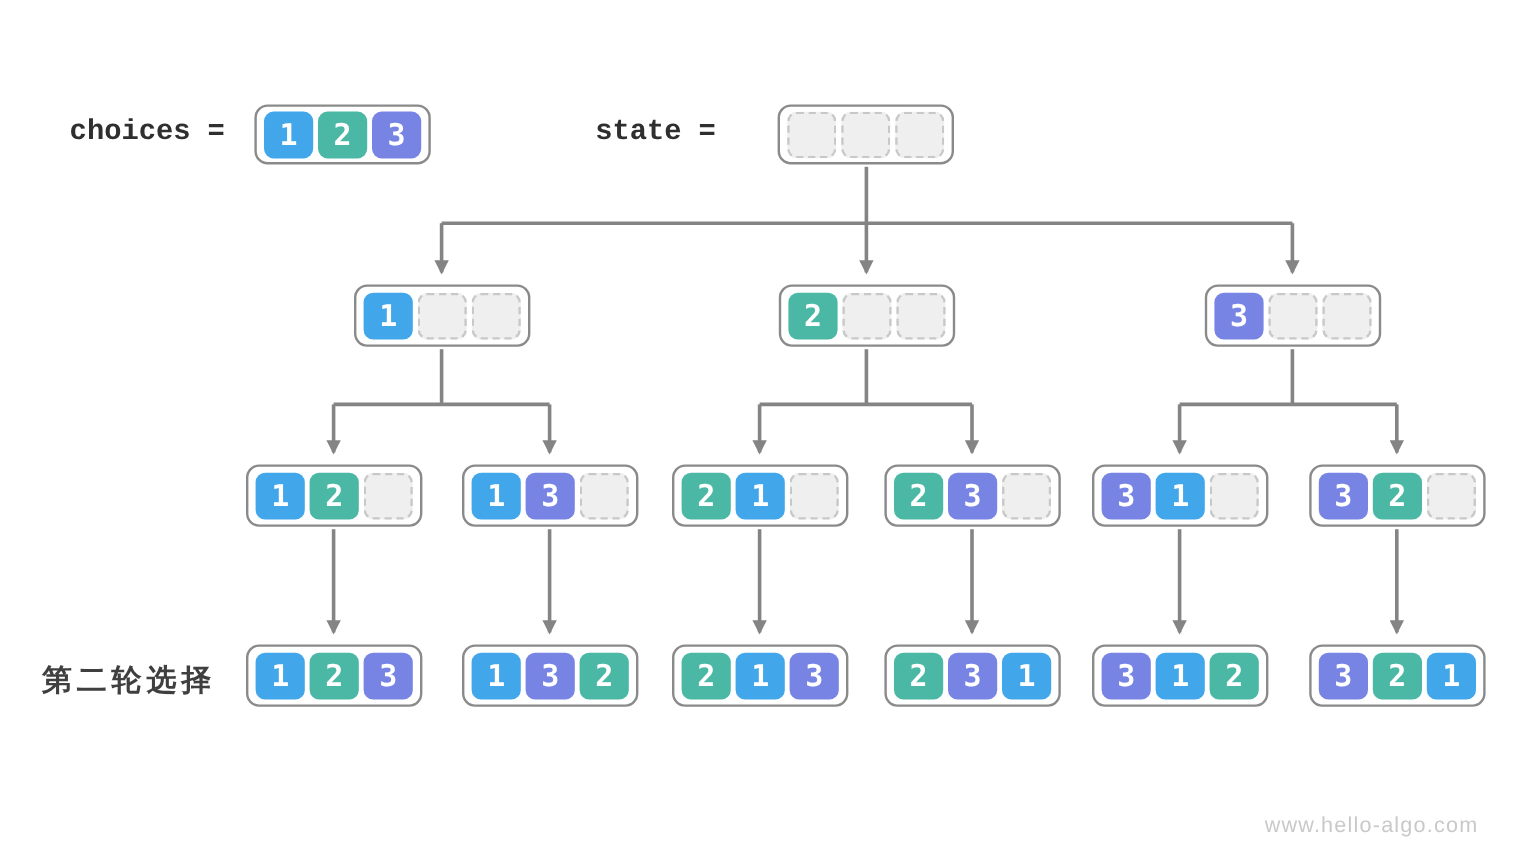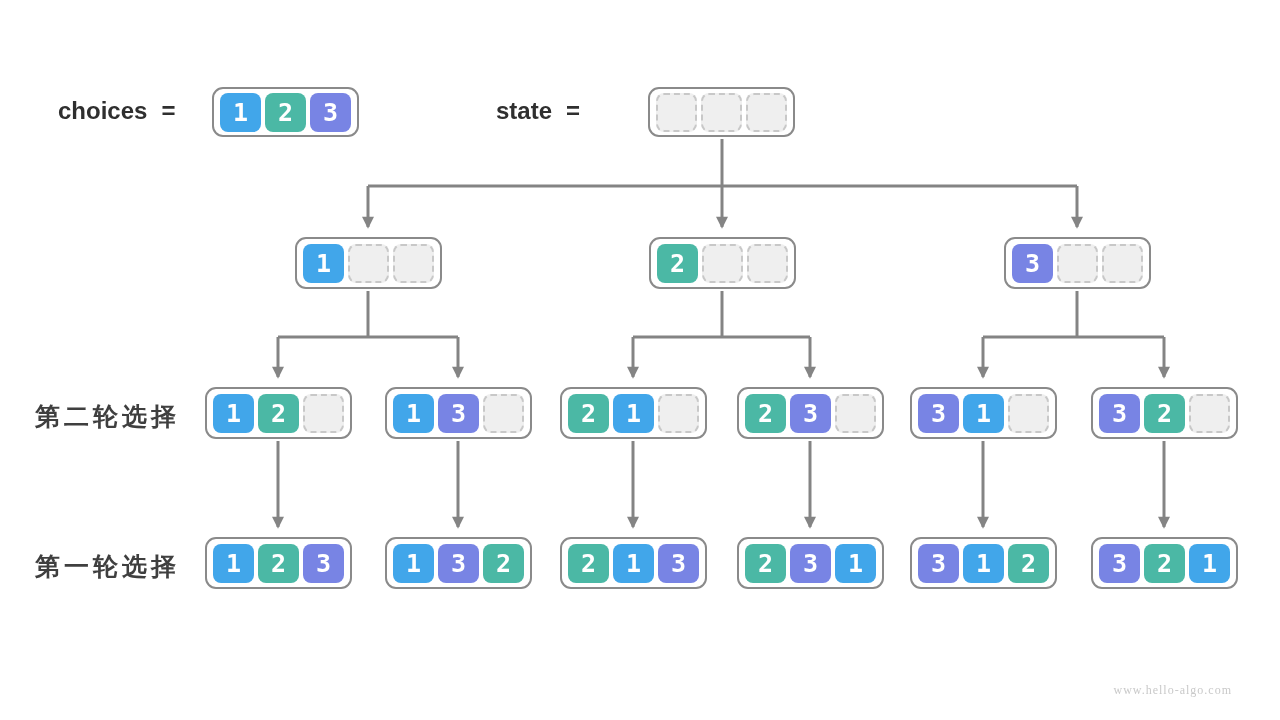--- a/index.html
+++ b/index.html
@@ -39,33 +39,33 @@
   .cell.v1{background:var(--value1);}
   .cell.v2{background:var(--value2);}
   .cell.v3{background:var(--value3);}
   .cell.empty{
     background:var(--empty_fill);
     border:2px dashed var(--empty_border);
   }
 
   .expr{
     position:absolute;z-index:2;
-    font-family:Liberation Sans, sans-serif;
+    font-family:Liberation Mono, monospace;
     font-weight:bold;font-size:24px;color:#2F2F2F;
     display:flex;gap:14px;align-items:center;
   }
   .row-label{
     position:absolute;z-index:2;left:35px;
     font-size:25px;font-weight:600;color:var(--label_text);
     letter-spacing:4px;white-space:nowrap;
   }
   .watermark{
     position:absolute;right:48px;bottom:22px;z-index:2;
-    font-family:Liberation Serif, serif;
-    font-size:12px;color:var(--watermark);letter-spacing:1px;margin-top:35px;
+    font-family:Liberation Sans, sans-serif;
+    font-size:18px;color:var(--watermark);letter-spacing:1px;margin-top:35px;
   }
 </style>
 </head>
 <body>
 
 <div class="canvas">
 
   <svg class="arrows" width="1280" height="720" viewBox="0 0 1280 720">
     <defs>
       <marker id="ah" viewBox="0 0 10 10" refX="8.5" refY="5" markerWidth="13" markerHeight="12" markerUnits="userSpaceOnUse" orient="auto">
@@ -117,22 +117,21 @@
   <div class="expr" style="left:496px;top:97px">
     <span>state</span>
     <span>=</span>
   </div>
   <div class="node hdr" style="left:648px;top:87px">
     <span class="cell empty"></span>
     <span class="cell empty"></span>
     <span class="cell empty"></span>
   </div>
 
-  <div class="row-label" style="top:400px">第二轮选择</div>
-  <div class="row-label" style="top:550px">第一轮选择</div>
+  <div class="row-label" style="top:550px">第二轮选择</div>
 
   <div class="node" style="left:295px;top:237px">
     <span class="cell v1">1</span>
     <span class="cell empty"></span>
     <span class="cell empty"></span>
   </div>
   <div class="node" style="left:649px;top:237px">
     <span class="cell v2">2</span>
     <span class="cell empty"></span>
     <span class="cell empty"></span>

